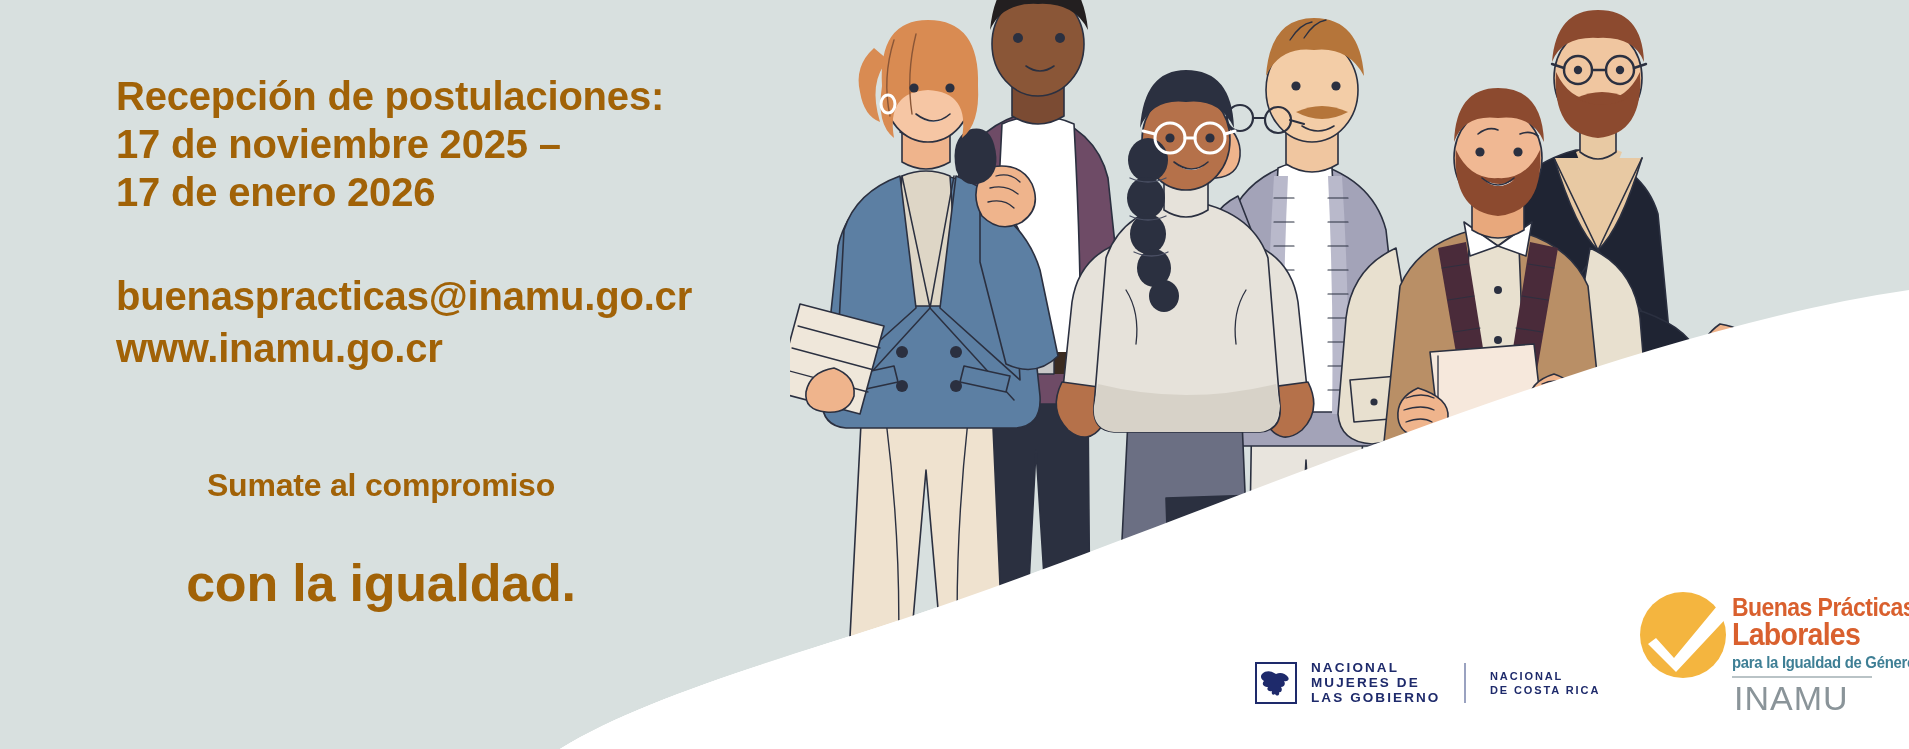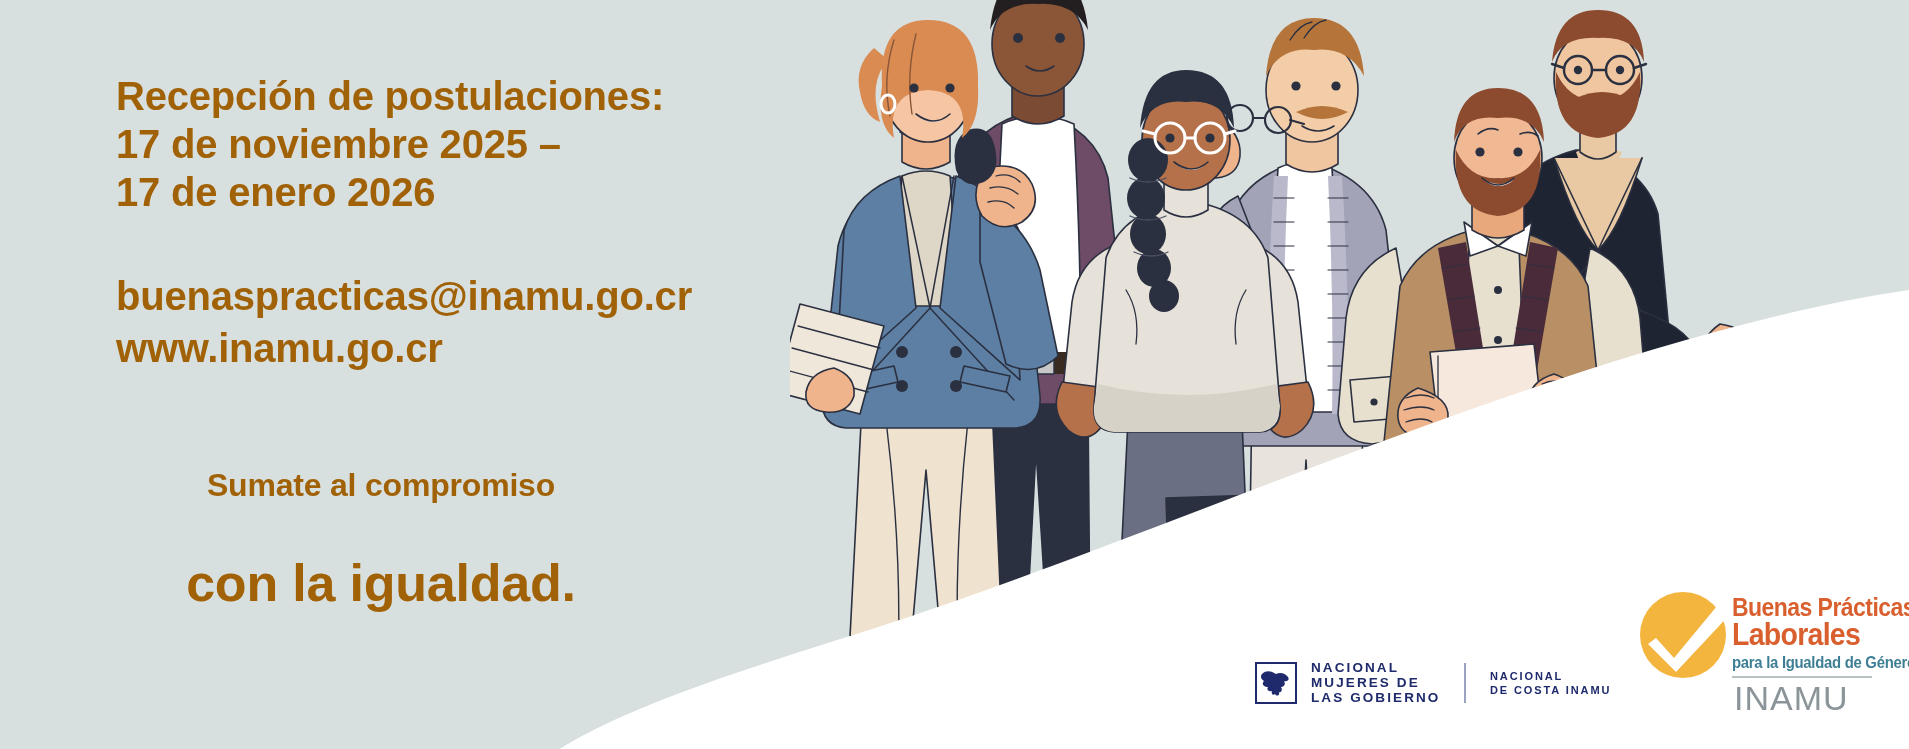--- a/index.html
+++ b/index.html
@@ -436,21 +436,21 @@
       </svg>
     </div>
     <div class="wordmark">
       <div>NACIONAL</div>
       <div>MUJERES DE</div>
       <div>LAS GOBIERNO</div>
     </div>
     <div class="vrule"></div>
     <div class="gob">
       <div>NACIONAL</div>
-      <div>DE COSTA INAMU</div>
+      <div>DE COSTA RICA</div>
     </div>
   </div>
 
   <div id="bpl-logo">
     <div class="disc"></div>
     <svg class="check" width="78" height="78" viewBox="0 0 78 78">
       <path d="M8,40 L26,60 L74,2 L86,12 L28,74 L0,46 Z" fill="#ffffff"></path>
     </svg>
     <div class="t1">Buenas Prácticas</div>
     <div class="t2">Laborales</div>

